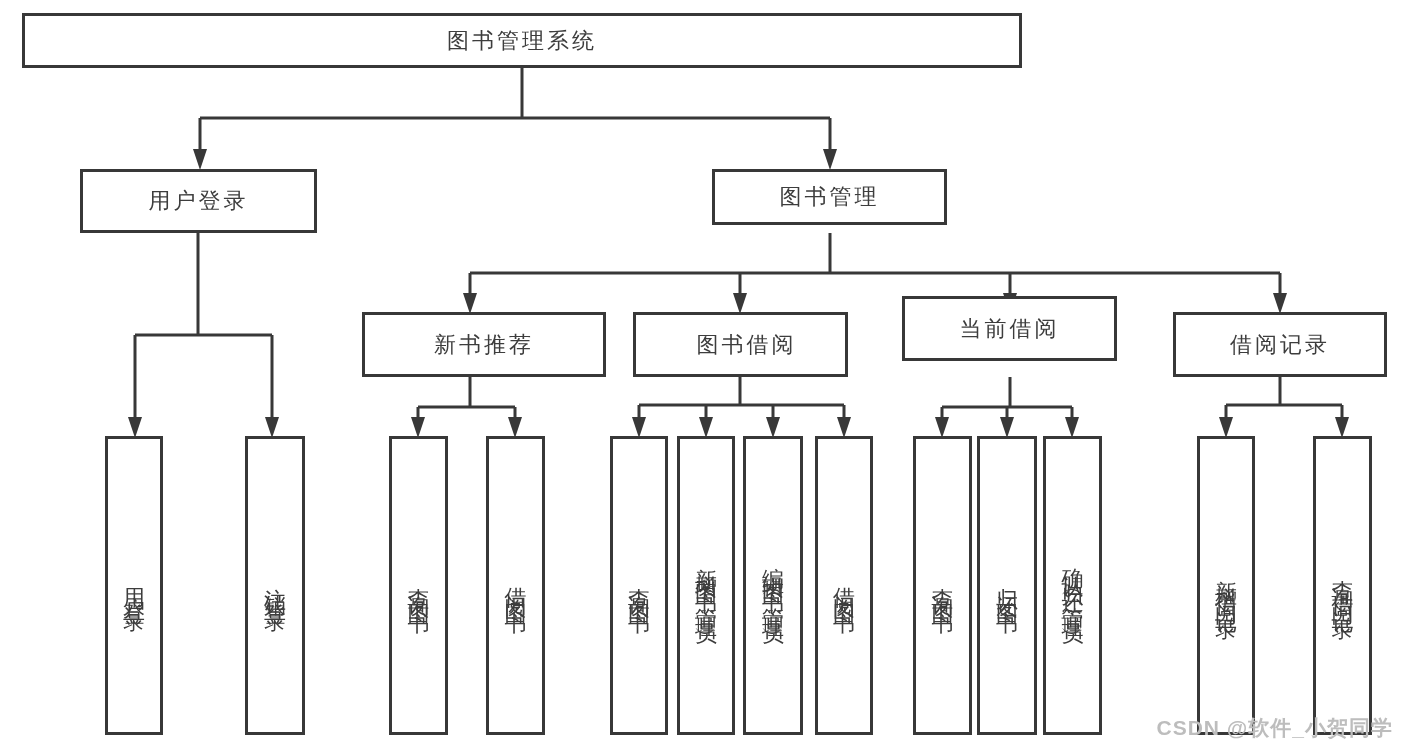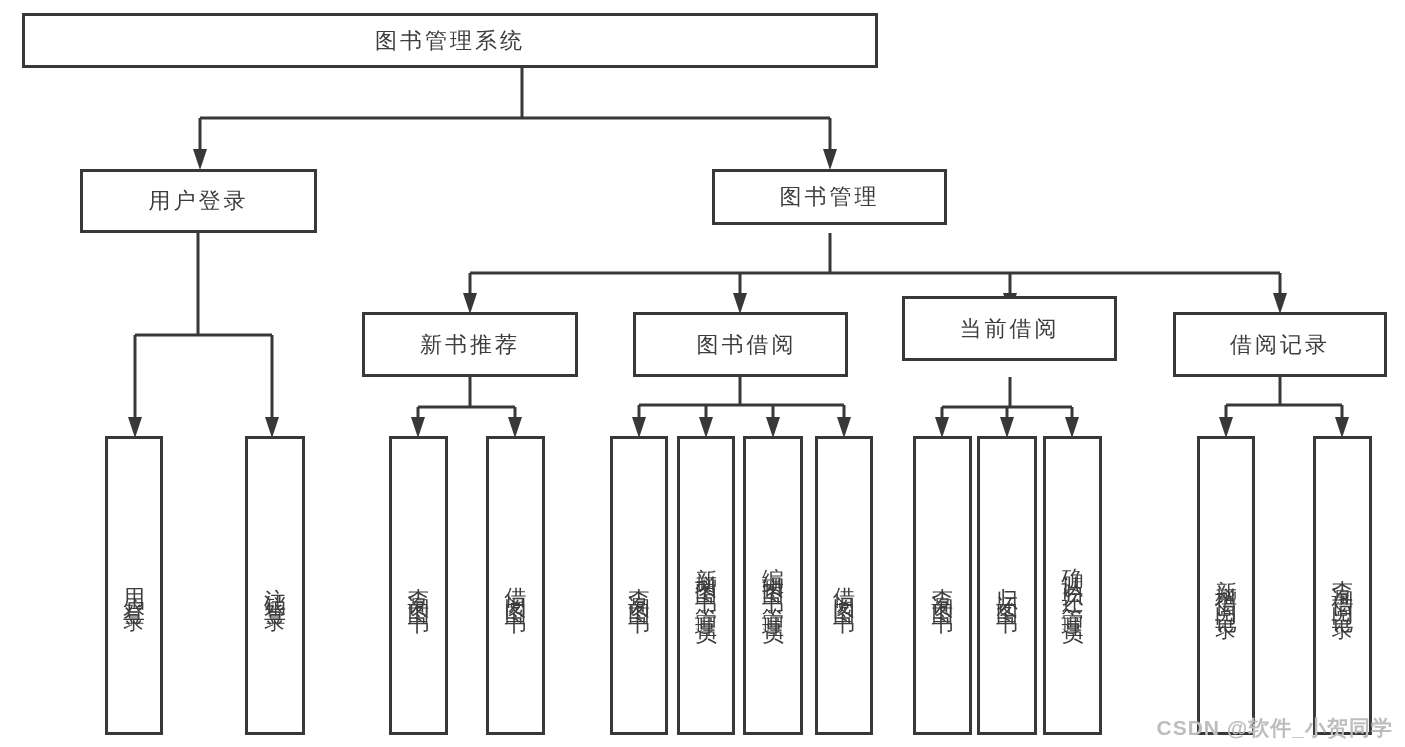--- a/index.html
+++ b/index.html
@@ -78,32 +78,32 @@
       <polygon points="766,417 780,417 773,438"></polygon>
       <polygon points="837,417 851,417 844,438"></polygon>
       <polygon points="935,417 949,417 942,438"></polygon>
       <polygon points="1000,417 1014,417 1007,438"></polygon>
       <polygon points="1065,417 1079,417 1072,438"></polygon>
       <polygon points="1219,417 1233,417 1226,438"></polygon>
       <polygon points="1335,417 1349,417 1342,438"></polygon>
     </g>
   </svg>
 
-  <div class="hbox" style="left:22px; top:13px; width:856px; height:55px;">
+  <div class="hbox" style="left:22px; top:13px; width:1000px; height:55px;">
     <span>图书管理系统</span>
   </div>
 
   <div class="hbox" style="left:80px; top:169px; width:237px; height:64px;">
     <span>用户登录</span>
   </div>
   <div class="hbox" style="left:712px; top:169px; width:235px; height:56px;">
     <span>图书管理</span>
   </div>
 
-  <div class="hbox" style="left:362px; top:312px; width:216px; height:65px;">
+  <div class="hbox" style="left:362px; top:312px; width:244px; height:65px;">
     <span>新书推荐</span>
   </div>
   <div class="hbox" style="left:633px; top:312px; width:215px; height:65px;padding-left:12px;">
     <span>图书借阅</span>
   </div>
   <div class="hbox" style="left:902px; top:296px; width:215px; height:65px;">
     <span>当前借阅</span>
   </div>
   <div class="hbox" style="left:1173px; top:312px; width:214px; height:65px;">
     <span>借阅记录</span>

